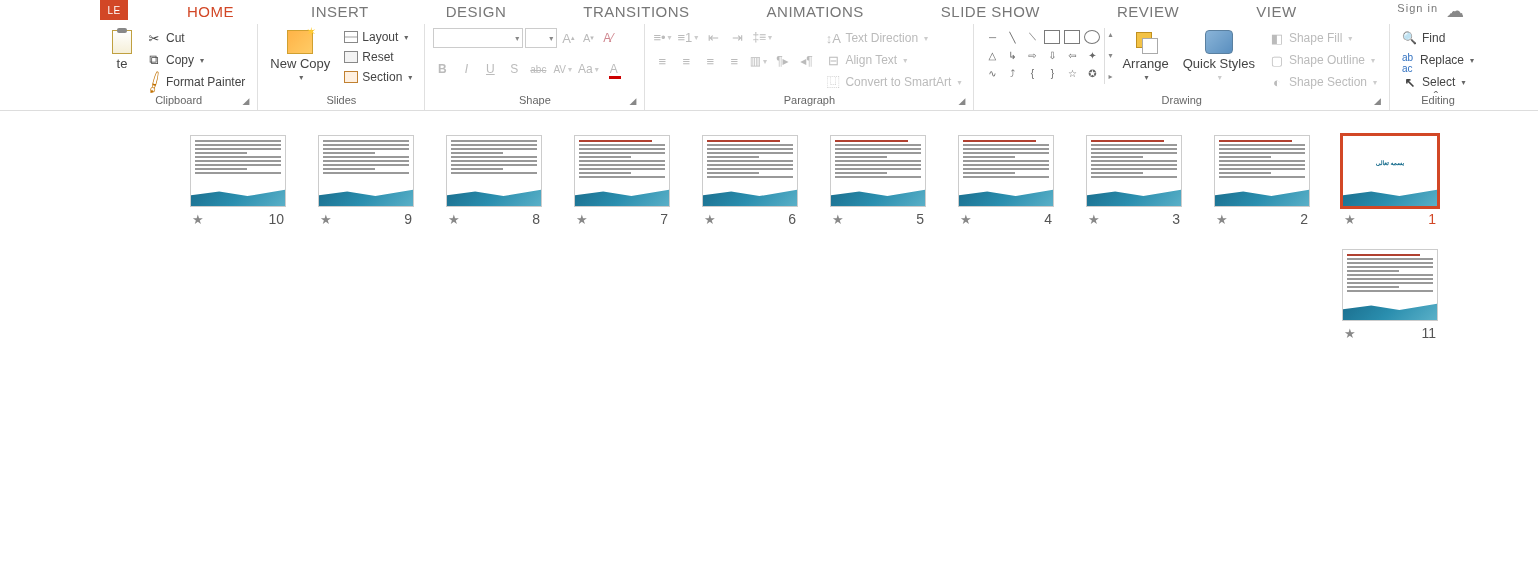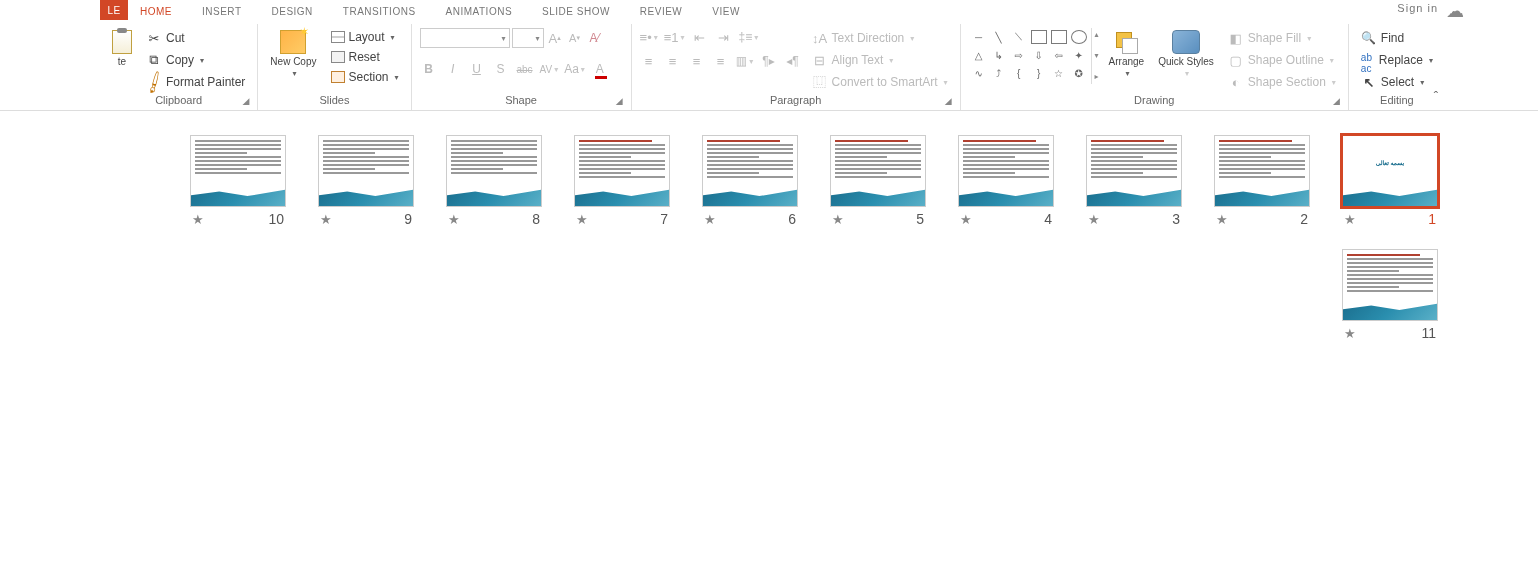--- a/index.html
+++ b/index.html
@@ -4,37 +4,37 @@
 <style>
 * { box-sizing: border-box; margin: 0; padding: 0; font-family: "Segoe UI", Tahoma, sans-serif; }
 body { background: #fff; width: 1538px; height: 587px; overflow: hidden; font-size: 12px; color: #444; }
 
 .app { display: flex; flex-direction: column; height: 100%; }
 
 
 .tabs { display: flex; align-items: flex-end; height: 22px; position: relative; padding-left: 44px; }
 .tab-file { position: absolute; left: 100px; top: 0; width: 28px; height: 20px; background: #d24726; color:#fff; font-size: 10px; display:flex; align-items:center; justify-content:center; letter-spacing:0.5px; }
 .tab-items { position:absolute; left: 140px; top:0; display:flex; gap: 30px; height: 22px; align-items:center; }
-.tab-items span { font-size: 10px; color: #777; letter-spacing: 0.5px; cursor:pointer; }
+.tab-items span { font-size: 15px; color: #777; letter-spacing: 0.5px; cursor:pointer;margin-left:47px; }
 .tab-items span.active { color: #d24726; }
 .signin { position:absolute; right: 100px; top: 2px; font-size: 11px; color:#777; letter-spacing:1px; }
 .cloud-icon { position:absolute; right: 74px; top: 0; font-size: 18px; color:#888; }
 
 
 .ribbon { display:flex; border-bottom: 1px solid #ddd; padding: 2px 0 0 100px; position:relative; background:#fff; }
 .ribbon-group { border-right: 1px solid #e0e0e0; padding: 4px 8px 2px 8px; display:flex; flex-direction:column; }
 .ribbon-group:last-of-type { border-right: none; }
 .group-body { display:flex; flex: 1; gap: 6px; align-items:flex-start; }
 .group-label { text-align:center; font-size: 11px; color:#666; margin-top: 2px; position:relative; padding-bottom: 2px; }
 .group-launcher { position:absolute; right: 0; bottom: 2px; font-size: 9px; color:#888; cursor:pointer; }
 
 .btn { display:flex; align-items:center; gap: 4px; padding: 2px 4px; font-size: 12px; color:#444; cursor:pointer; white-space:nowrap; }
 .btn.disabled { color:#bbb; }
 .col { display:flex; flex-direction:column; gap: 2px; }
-.bigbtn { display:flex; flex-direction:column; align-items:center; padding: 2px 4px; gap: 2px; cursor:pointer; font-size: 10px; color:#444; }
+.bigbtn { display:flex; flex-direction:column; align-items:center; padding: 2px 4px; gap: 2px; cursor:pointer; font-size: 13px; color:#444; }
 .caret::after { content:"▾"; font-size: 8px; margin-left: 2px; color:#666; }
 .caret.disabled::after { color:#ccc; }
 
 .icon { display:inline-flex; width: 16px; height: 16px; align-items:center; justify-content:center; font-size: 13px; }
 .scissors { color:#444; }
 .copy { color:#444; }
 .brush { color:#c07000; transform: rotate(-30deg); font-size:16px; }
 .paste-ico { width: 20px; height: 24px; border: 1px solid #c0a040; background: linear-gradient(#fff,#f5efd8); position:relative; }
 .paste-ico::before { content:""; position:absolute; top:-3px; left:4px; width:10px; height:5px; background:#888; border-radius:2px; }
 .newslide-ico { width: 26px; height: 24px; background: linear-gradient(135deg,#ffb347,#ffcc66); border:1px solid #d0a030; position:relative; }

